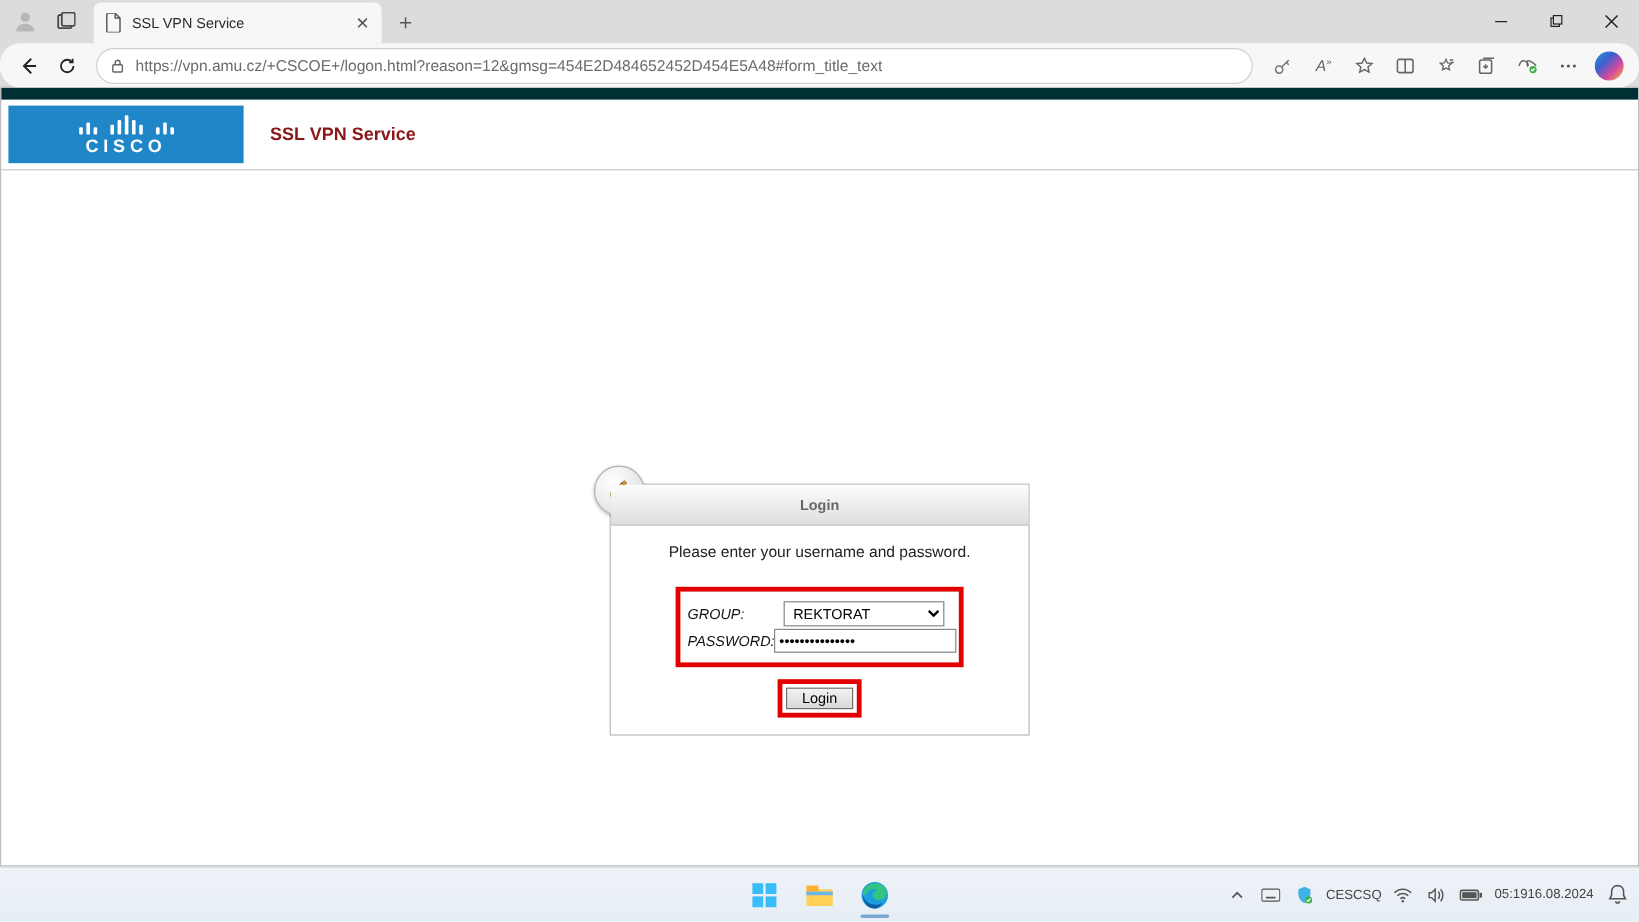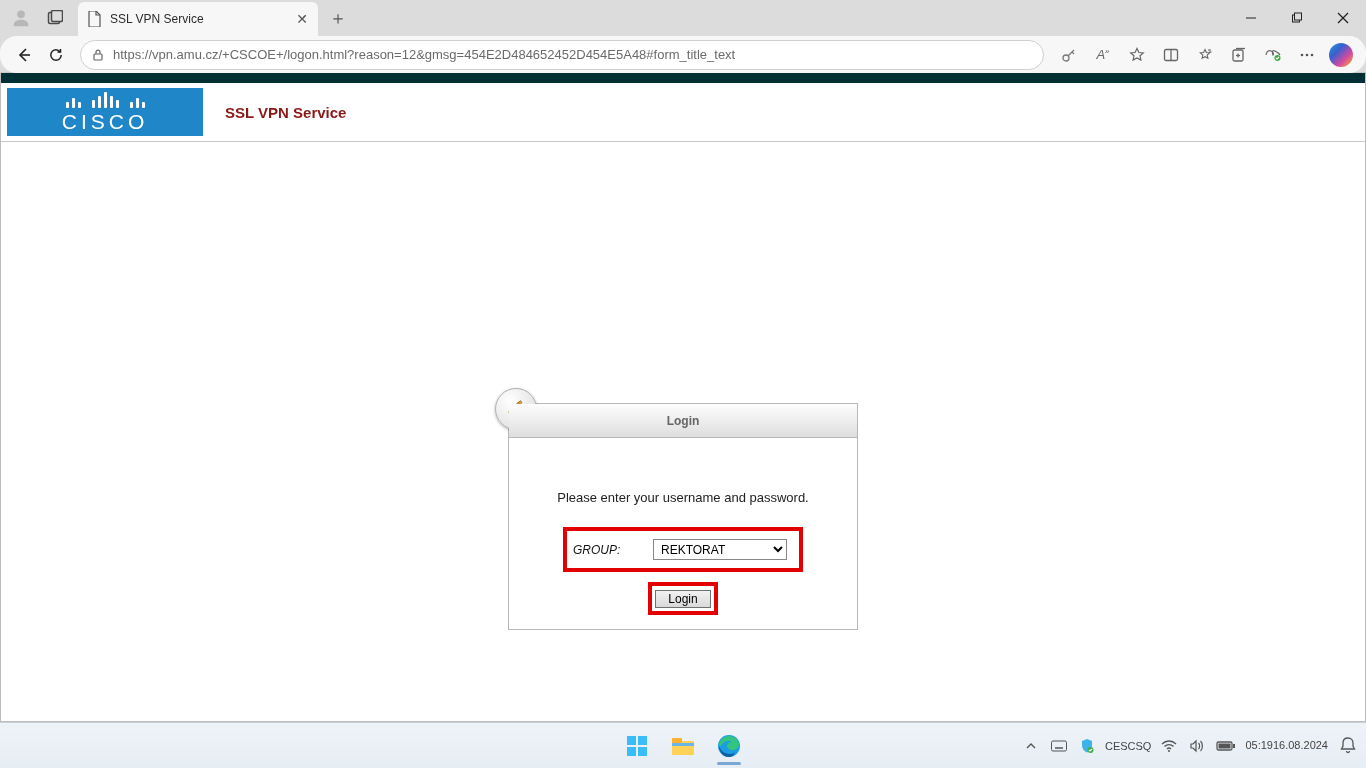--- a/index.html
+++ b/index.html
@@ -32,32 +32,32 @@
     
     
     .page { position: absolute; left:0; right:0; top:73px; bottom:46px; background:#fff; border-left:1px solid #bdbdbd; border-right:1px solid #bdbdbd; border-bottom:1px solid #bdbdbd; }
     .scroll-area { position:absolute; inset:0; overflow:hidden; }
     .top-strip { height: 10px; background: #003033; }
     .header-bar { height: 58px; display:flex; align-items:center; padding-left: 6px; }
     
     .cisco-logo { width: 196px; height: 48px; background:#1f86c7; display:flex; flex-direction:column; align-items:center; justify-content:center; }
     .cisco-bars { display:flex; align-items:flex-end; gap:3px; height:18px; }
     .cisco-bars span { width:3px; background:#fff; border-radius:1px; }
-    .cisco-word { color:#fff; font-size: 21px; letter-spacing: 4px; font-weight: 400; margin-top:2px; font-family: Arial, sans-serif; }
+    .cisco-word { color:#fff; font-size: 15px; letter-spacing: 4px; font-weight: 700; margin-top:2px; font-family: Arial, sans-serif; }
     
     .page-title { margin-left: 22px; color:#8a1818; font-weight:700; font-size:15px; }
     .header-sep { height:1px; background:#c8c8c8; }
     
     .login-area { position:absolute; left:50%; top: 330px; transform: translateX(-50%); }
     .login-panel { width: 350px; border:1px solid #b8b8b8; background:#fff; position:relative; }
     .login-top { height:34px; background: linear-gradient(#fdfdfd,#dedede); border-bottom:1px solid #b8b8b8; display:flex; align-items:center; justify-content:center; position:relative; }
     .login-top-label { font-size:12px; color:#666; font-weight:600; }
     .key-badge { position:absolute; left:-14px; top:-16px; width:42px; height:42px; border-radius:50%; background: radial-gradient(circle at 35% 30%, #fff, #d8d8d8); border:1px solid #b0b0b0; display:flex; align-items:center; justify-content:center; box-shadow: 0 1px 3px rgba(0,0,0,.3); }
     .login-body { padding: 14px 10px 14px 10px; }
-    .prompt { text-align:center; font-size:13px; color:#222; margin-bottom: 22px; margin-top: 38px; }
+    .prompt { text-align:center; font-size:13px; color:#222; margin-bottom: 22px; }
     
     .red-box { border: 4px solid #e20000; padding: 6px 6px; margin: 0 44px 0 44px; }
     .form-row { display:flex; align-items:center; margin: 2px 0; }
     .form-label { font-size:12px; color:#111; width: 80px; font-style: italic; }
     .form-select, .form-input { border:1px solid #888; font-size:12px; padding:1px 3px; font-family: Arial, sans-serif; background:#fff; }
     .form-select { height:21px; width:134px; }
     .form-input { height:20px; width:152px; }
     
     .login-btn-wrap { display:flex; justify-content:center; margin-top:10px; }
     .red-box.small { display:inline-block; padding:3px 3px; margin:0; }
@@ -246,20 +246,24 @@
         <div class="login-body">
           <div class="prompt">Please enter your username and password.</div>
 
           <div class="red-box">
             <div class="form-row">
               <span class="form-label">GROUP:</span>
               <select class="form-select">
                 <option>REKTORAT</option>
               </select>
             </div>
+            <div class="form-row">
+              <span class="form-label">PASSWORD:</span>
+              <input class="form-input" type="text" value="•••••••••••••••" style="">
+            </div>
           </div>
 
           <div class="login-btn-wrap">
             <div class="red-box small">
               <button class="login-btn">Login</button>
             </div>
           </div>
         </div>
       </div>
     </div>

